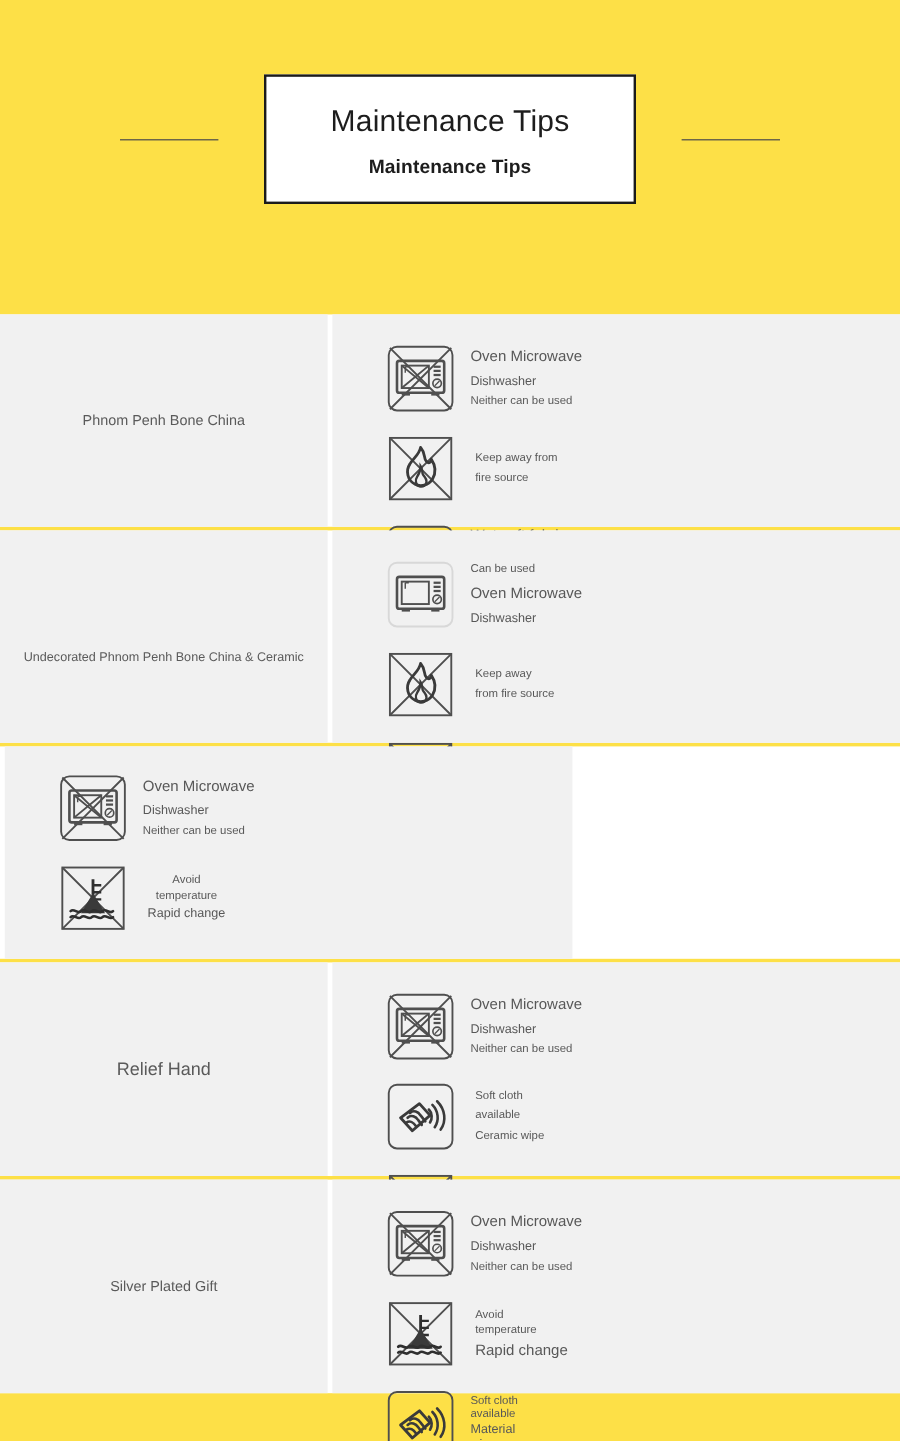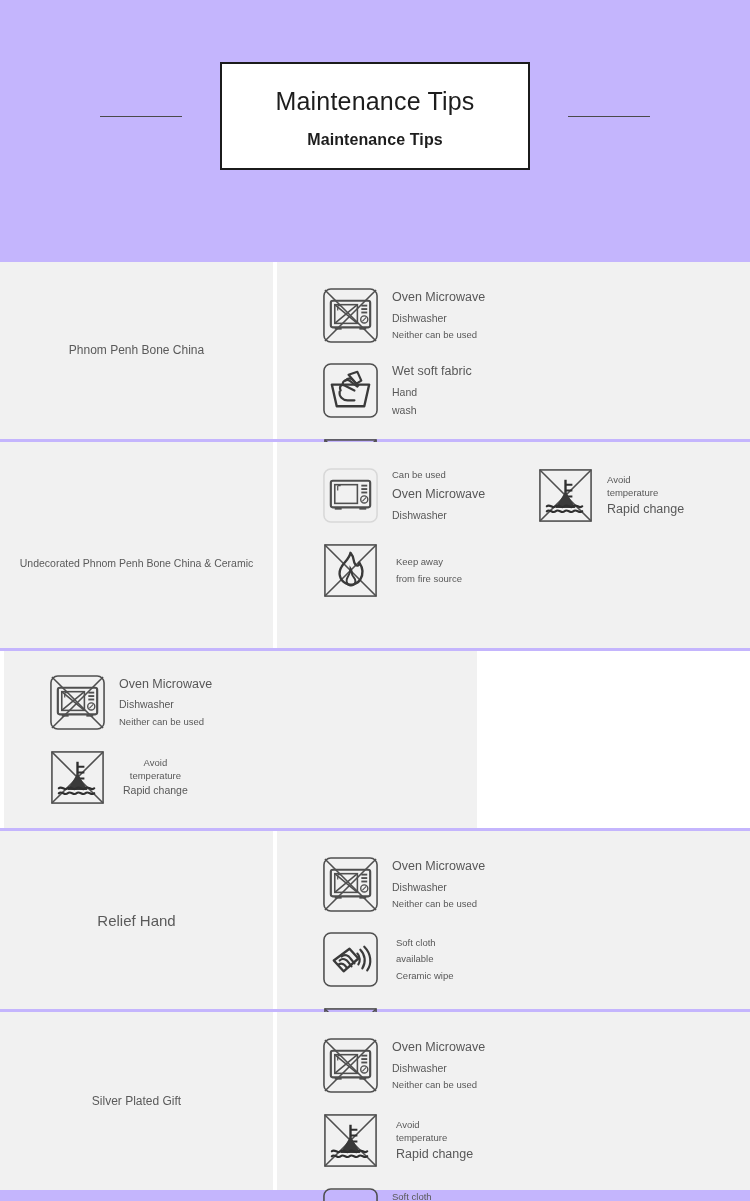--- a/index.html
+++ b/index.html
@@ -4,21 +4,21 @@
 <style>
   * { box-sizing: border-box; margin: 0; padding: 0; }
   html, body {
     width: 750px;
     height: 1201px;
     background: #ffffff;
     font-family: "Liberation Sans", sans-serif;
     color: #555555;
     overflow: hidden;
   }
-  .page { position: relative; width: 750px; height: 1201px; background: #c4b5fd; }
+  .page { position: relative; width: 750px; height: 1201px; background: #fde047; }
 
   
   .header {
     position: absolute;
     top: 0; left: 0;
     width: 750px; height: 232px;
     display: flex;
     align-items: center;
     justify-content: center;
   }
@@ -89,21 +89,21 @@
     margin-left: 4px;
     background: #f1f1f1;
     padding: 16px 0 16px 44px;
     display: flex;
     flex-wrap: wrap;
     align-content: flex-start;
   }
   .cell-content.center-v { align-content: center; }
 
   .r1 .cell-label, .r1 .cell-content { height: 177px; }
-  .r2 .cell-label, .r2 .cell-content { height: 206px; flex-direction: column; }
+  .r2 .cell-label, .r2 .cell-content { height: 177px; }
   .r3 .cell-label, .r3 .cell-content { height: 177px; }
   .r4 .cell-label, .r4 .cell-content { height: 178px; }
   .r5 .cell-label, .r5 .cell-content { height: 178px; }
 
   
   .item {
     width: 215px;
     display: flex;
     align-items: center;
     height: 75px;
@@ -169,20 +169,34 @@
               <path d="M14 19 L37 38 M37 19 L14 38" stroke="#4f4f4f" stroke-width="1.6"></path>
             </svg>
           </span>
           <span class="caption">
             <span class="ln t-lg">Oven Microwave</span>
             <span class="ln t-md">Dishwasher</span>
             <span class="ln t-sm">Neither can be used</span>
           </span>
         </div>
 
+        <div class="item">
+          <span class="icon">
+            <svg viewBox="0 0 60 60">
+              <rect x="4" y="4" width="52" height="52" fill="none" stroke="#4f4f4f" stroke-width="1.6"></rect>
+              <path d="M4 4 L56 56 M56 4 L4 56" stroke="#4f4f4f" stroke-width="1.6"></path>
+              <path d="M30 12 c5 6 2 9 5 12 c2 2 4 1 4 -2 c4 6 4 12 1 17 c-3 5 -10 7 -15 4 c-6 -3 -8 -11 -4 -17 c3 -5 8 -8 9 -14 z" fill="none" stroke="#3a3a3a" stroke-width="2.4" stroke-linejoin="round"></path>
+              <path d="M30 28 c2 3 1 5 2 7 c1 2 3 3 3 6 c0 3 -3 5 -6 4 c-3 -1 -4 -5 -2 -8 c2 -3 3 -5 3 -9 z" fill="none" stroke="#3a3a3a" stroke-width="2"></path>
+            </svg>
+          </span>
+          <span class="caption cap-right-pad">
+            <span class="ln t-sm">Keep away from</span>
+            <span class="ln t-sm">fire source</span>
+          </span>
+        </div>
 
         <div class="item">
           <span class="icon">
             <svg viewBox="0 0 60 60">
               <rect x="3" y="3" width="54" height="54" rx="7" fill="none" stroke="#4f4f4f" stroke-width="1.6"></rect>
               <path d="M11 24 h38 l-5 22 h-28 z" fill="none" stroke="#3a3a3a" stroke-width="2.4" stroke-linejoin="round"></path>
               <path d="M28 14 l9 -3 l4 9 l-5 3 z" fill="none" stroke="#3a3a3a" stroke-width="2.2" stroke-linejoin="round"></path>
               <path d="M20 30 c-2 -4 1 -7 4 -5 l10 5" fill="none" stroke="#3a3a3a" stroke-width="2.2" stroke-linecap="round"></path>
               <path d="M22 24 c0 -4 4 -6 7 -4 l8 6" fill="none" stroke="#3a3a3a" stroke-width="2.2" stroke-linecap="round"></path>
               <path d="M25 20 c2 -3 6 -3 8 0 l5 5" fill="none" stroke="#3a3a3a" stroke-width="2.2" stroke-linecap="round"></path>

